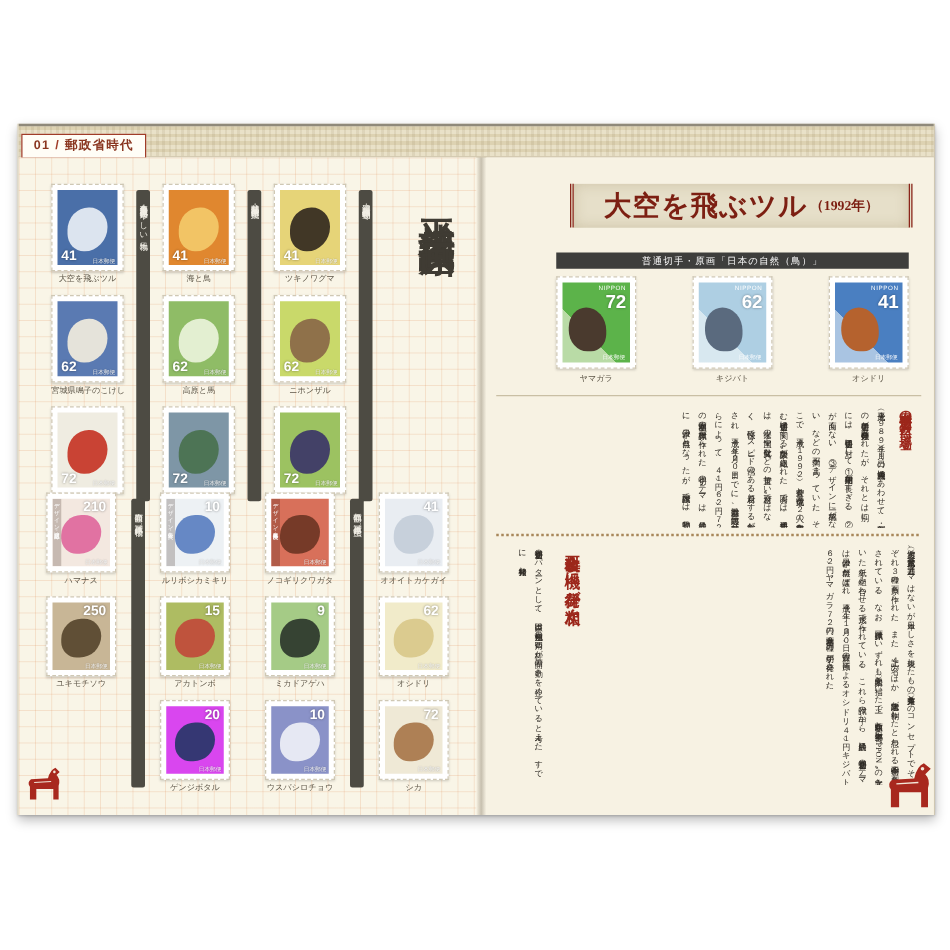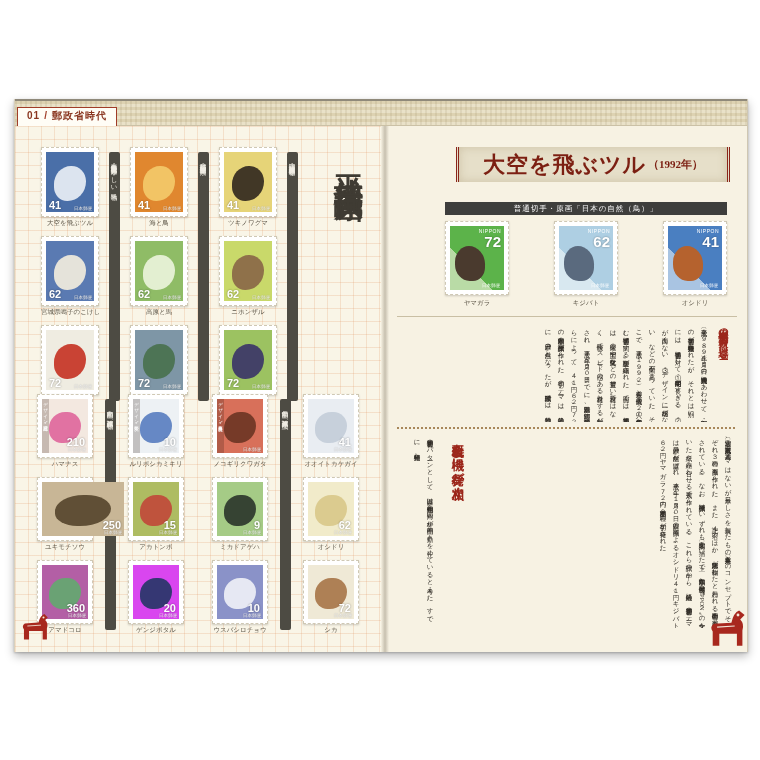--- a/index.html
+++ b/index.html
@@ -38,21 +38,21 @@
   .stamp{width:58px;}
   .stamp.sm{width:56px;}
   .frame{position:relative;width:100%;height:70px;background:#ffffff;border:1px dashed #cfc8b4;
     box-sizing:border-box;padding:4px;box-shadow:0 1px 2px rgba(0,0,0,.18);}
   .stamp.sm .frame{height:64px;}
   .s-inner{position:relative;width:100%;height:100%;overflow:hidden;}
   .s-motif{position:absolute;left:16%;top:24%;width:68%;height:58%;
     border-radius:52% 44% 56% 40%;opacity:.92;}
   .s-denom{position:absolute;left:3px;bottom:1px;font-size:11px;font-weight:bold;color:#ffffff;
     text-shadow:0 0 2px rgba(0,0,0,.45);font-family:"Liberation Sans",sans-serif;}
-  .s-denom.tr{left:auto;bottom:auto;right:3px;top:1px;margin-top:36px;}
+  .s-denom.tr{left:auto;bottom:auto;right:3px;top:1px;}
   .s-jp{position:absolute;right:2px;bottom:1px;font-size:4.5px;color:rgba(255,255,255,.92);
     text-shadow:0 0 1px rgba(0,0,0,.4);}
   .s-credit{position:absolute;left:0;top:0;bottom:0;width:7px;writing-mode:vertical-rl;
     font-size:4.5px;line-height:7px;color:#fff;background:rgba(40,20,10,.22);letter-spacing:.5px;}
   .s-caption{margin-top:2px;text-align:center;font-size:6.5px;color:#5c5547;white-space:nowrap;}
   .v-title{position:absolute;right:12px;top:26px;height:260px;writing-mode:vertical-rl;
     font-size:29px;font-weight:bold;color:#3f3b33;letter-spacing:3px;}
   
   .title-box{position:absolute;left:67px;top:21px;width:268px;height:35px;background:#e6dfc9;
     display:flex;align-items:center;justify-content:center;
@@ -231,39 +231,28 @@
         <span class="s-motif" style="background: rgb(223, 103, 156);"></span>
         <span class="s-credit">デザイン・渡辺三郎</span>
         <span class="s-denom tr">210</span>
         <span class="s-jp">日本郵便</span>
       </div>
     </div>
     <div class="s-caption">ハマナス</div>
   </div>
             <div class="stamp sm">
     <div class="frame">
-      <div class="s-inner" style="background: rgb(200, 182, 150); padding-left: 36px;">
+      <div class="s-inner" style="background: rgb(200, 182, 150);">
         <span class="s-motif" style="background: rgb(87, 70, 46);"></span>
 
         <span class="s-denom tr">250</span>
         <span class="s-jp">日本郵便</span>
       </div>
     </div>
     <div class="s-caption">ユキモチソウ</div>
-  </div>
-            <div class="stamp sm">
-    <div class="frame">
-      <div class="s-inner" style="background: rgb(179, 95, 165);">
-        <span class="s-motif" style="background: rgb(100, 168, 112);"></span>
-
-        <span class="s-denom tr">360</span>
-        <span class="s-jp">日本郵便</span>
-      </div>
-    </div>
-    <div class="s-caption">アマドコロ</div>
   </div>
           </div>
           <div class="vbar">
     <span>高額面の試作原画「植物」</span>
   </div>
           <div class="s-col">
             <div class="stamp sm">
     <div class="frame">
       <div class="s-inner" style="background: rgb(237, 241, 244);">
         <span class="s-motif" style="background: rgb(90, 127, 192);"></span>

